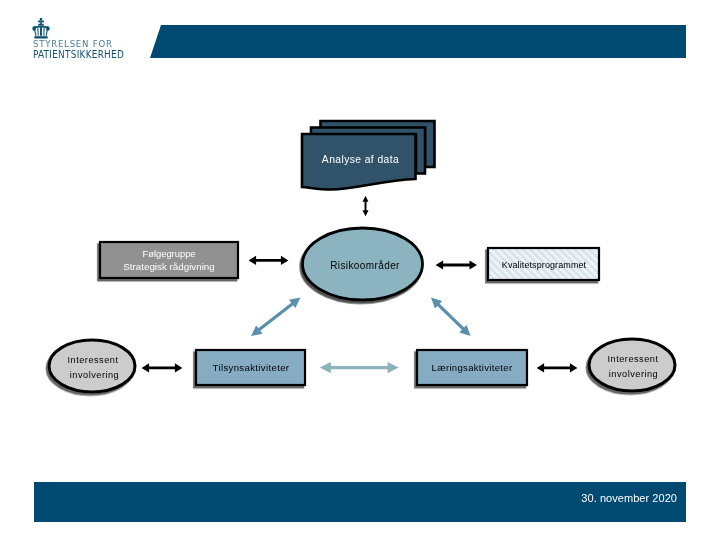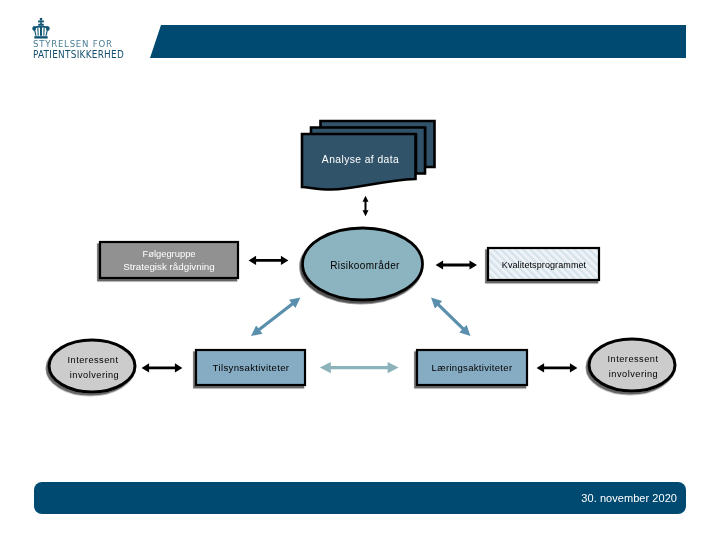--- a/index.html
+++ b/index.html
@@ -12,21 +12,21 @@
   
   #logo{left:30px;top:14px;width:110px;height:48px;}
   .logo-l1{left:3px;top:25px;color:#4A7C93;font-size:9.5px;
      letter-spacing:0.78px;font-weight:400;white-space:nowrap;line-height:10px;
      font-family:"DejaVu Sans Condensed","DejaVu Sans",sans-serif;}
   .logo-l2{left:3px;top:35.5px;color:#13506F;font-size:9.9px;
      letter-spacing:0.28px;font-weight:400;white-space:nowrap;line-height:10px;
      font-family:"DejaVu Sans Condensed","DejaVu Sans",sans-serif;}
 
   
-  #footer-bar{left:34px;top:482px;width:652px;height:32px;background:#004A72;border-radius:8px;}
+  #footer-bar{left:34px;top:482px;width:652px;height:40px;background:#004A72;}
   #footer-date{position:absolute;right:9px;top:9px;
      color:#FFFFFF;font-size:11px;letter-spacing:0.05px;line-height:14px;
      font-family:"Liberation Sans",sans-serif;}
 
   
   #diagram{position:absolute;left:0;top:0;width:720px;height:540px;}
   #slide{will-change:transform;}
 </style>
 </head>
 <body>

